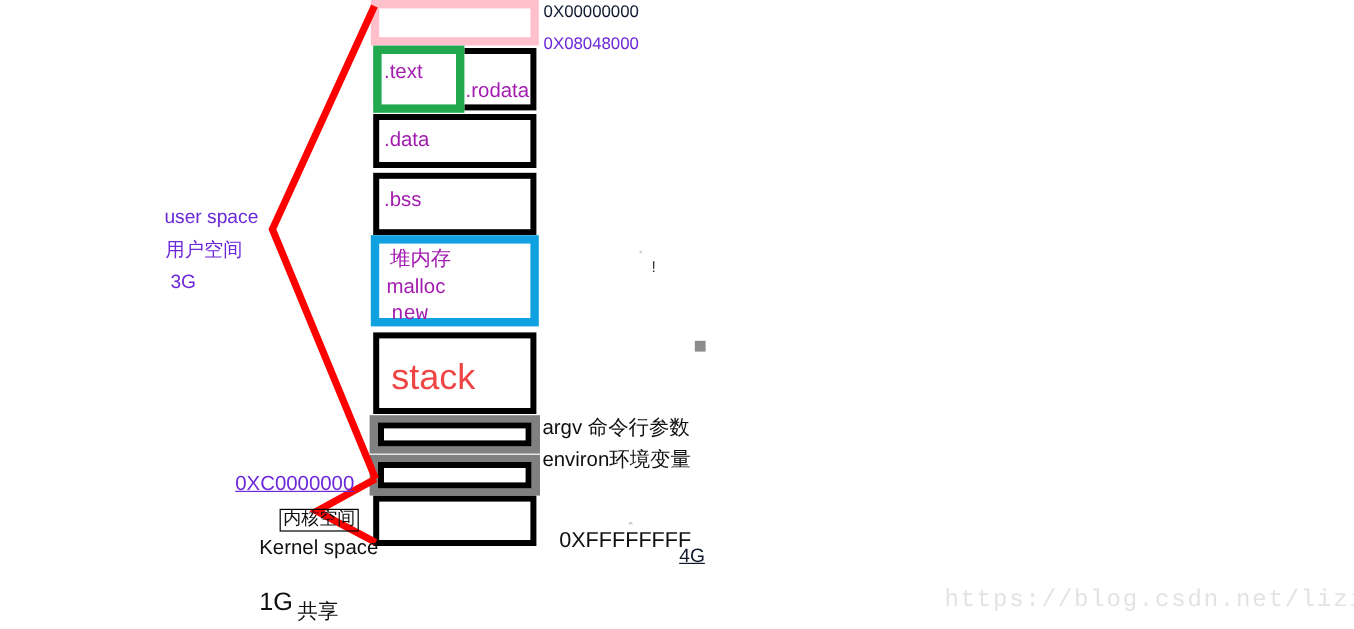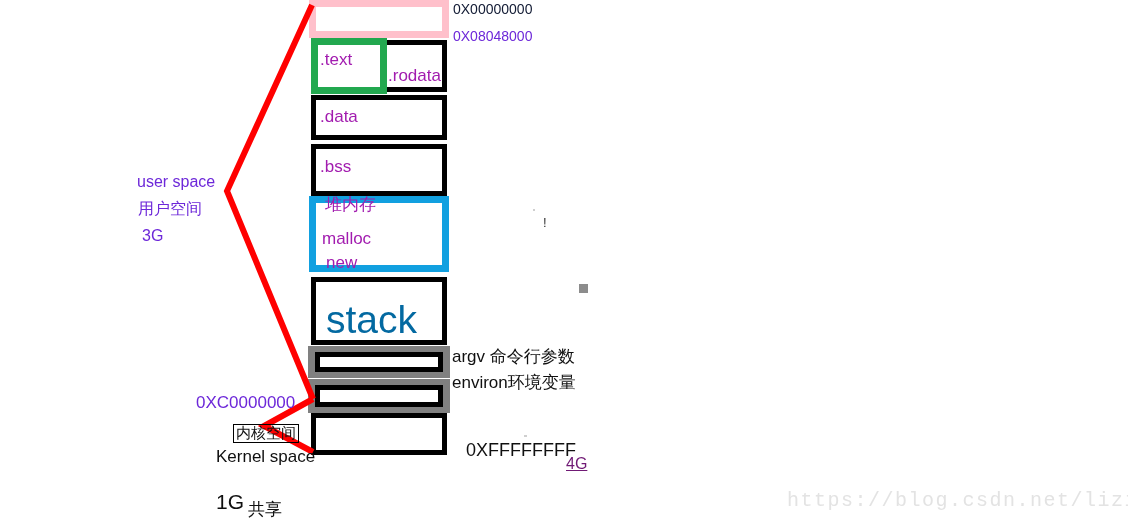--- a/index.html
+++ b/index.html
@@ -31,36 +31,36 @@
   .box-gray   { border: 7px solid #808080; }
 
   .mem-label {
     position: absolute;
     color: #a21caf;
     font-size: 17px;
     white-space: nowrap;
     line-height: 1;
   }
   .mem-label.big {
-    font-size: 39px;
-    color: #0369a1;
+    font-size: 30px;
+    color: #ef4444;
     text-align: center;
   }
 
   
   .annot {
     position: absolute;
     white-space: nowrap;
     line-height: 1.1;
     text-align: center;
   }
   .annot.red   { color: #6d28d9; }
   .annot.black { color: #101010; }
   .annot.navy  { color: #111a33; }
-  .annot.gray  { color: #701a75; text-decoration: underline; }
+  .annot.gray  { color: #0f172a; text-decoration: underline; }
 
   .kernel-box {
     position: absolute;
     border: 1px solid #000000;
     padding: 0 2px;
     color: #101010;
     font-size: 15px;
     white-space: nowrap;
     background: transparent;
     line-height: 1.1;
@@ -114,23 +114,23 @@
   <div class="mem-box box-green" style="left:311px; top:38px; width:76px; height:56px;"></div>
   <div class="mem-label" style="left:320px; top:51px;">.text</div>
 
   <div class="mem-box box-black" style="left:311px; top:95px; width:136px; height:45px;"></div>
   <div class="mem-label" style="left:320px; top:108px;">.data</div>
 
   <div class="mem-box box-black" style="left:311px; top:144px; width:136px; height:52px;"></div>
   <div class="mem-label" style="left:320px; top:158px;">.bss</div>
 
   <div class="mem-box box-blue" style="left:309px; top:196px; width:140px; height:76px;"></div>
-  <div class="mem-label" style="left:325px; top:196px;">堆内存</div>
+  <div class="mem-label" style="left:325px; top:207px;">堆内存</div>
   <div class="mem-label" style="left:322px; top:230px;">malloc</div>
-  <div class="mem-label" style="left:326px; top:254px;">new</div>
+  <div class="mem-label" style="left:326px; top:254px;font-family:Liberation Mono, monospace;">new</div>
 
   <div class="mem-box box-black" style="left:311px; top:277px; width:136px; height:68px;"></div>
   <div class="mem-label big" style="left:326px; top:300px;">stack</div>
 
   <div class="mem-box box-gray" style="left:308px; top:346px; width:142px; height:32px;"></div>
   <div class="mem-box box-black" style="left:315px; top:352px; width:128px; height:20px;"></div>
 
   <div class="mem-box box-gray" style="left:308px; top:379px; width:142px; height:34px;"></div>
   <div class="mem-box box-black" style="left:315px; top:385px; width:128px; height:22px;"></div>
 
@@ -152,21 +152,21 @@
   <div class="annot black" style="left:466px; top:441px; font-size:18px;">0XFFFFFFFF</div>
 
   <div class="annot gray" style="left:566px; top:455px; font-size:16px;">4G</div>
 
   <div class="annot red" style="left:137px; top:173px; font-size:16px;">user space</div>
 
   <div class="annot red" style="left:138px; top:200px; font-size:16px;">用户空间</div>
 
   <div class="annot red" style="left:142px; top:227px; font-size:16px;">3G</div>
 
-  <div class="annot red" style="left:196px; top:394px; font-size:17px;">0XC0000000</div>
+  <div class="annot red" style="left:196px; top:394px; font-size:17px;text-decoration:underline;">0XC0000000</div>
 
   <div class="kernel-box" style="left:233px; top:424px;">内核空间</div>
 
   <div class="annot black" style="left:216px; top:448px; font-size:17px;">Kernel space</div>
 
   <div class="annot black" style="left:216px; top:490px; font-size:21px;">1G</div>
 
   <div class="annot black" style="left:248px; top:501px; font-size:17px;">共享</div>
 
   <div class="artifact-bang" style="left:543px; top:216px;">!</div>

